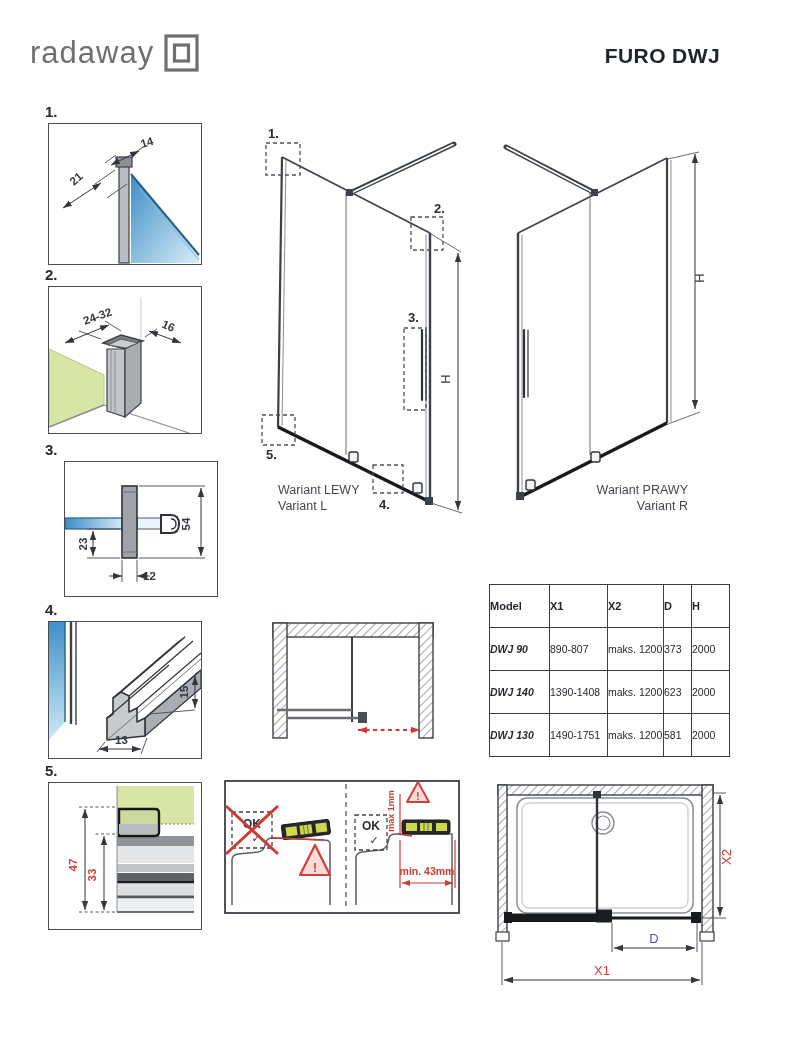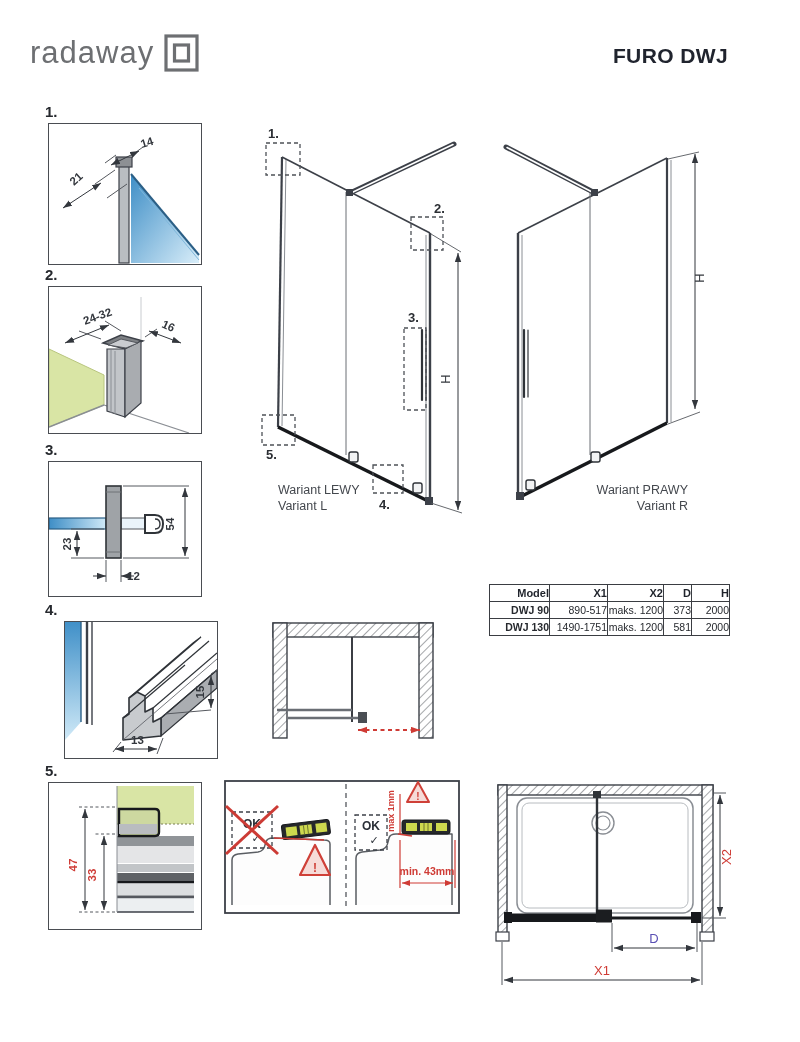--- a/index.html
+++ b/index.html
@@ -21,39 +21,39 @@
   .hlabel{font-size:13px;font-weight:400;fill:#33373d;}
   .okt{font-size:12px;font-weight:700;fill:#2b3038;}
   .chk{font-size:11px;fill:#2b3038;}
   .warnt{font-size:12px;font-weight:700;fill:#cf4038;}
   .redsmall{font-size:9px;font-weight:700;fill:#cf3b35;}
   .redmid{font-size:10.5px;font-weight:700;fill:#cf3b35;}
   .plan-red{font-size:13px;font-weight:400;fill:#cf3b35;}
   .plan-purple{font-size:13px;font-weight:400;fill:#5a50b4;}
   
   table.spec{border-collapse:collapse;table-layout:fixed;width:240px;background:#fff;}
-  table.spec td,table.spec th{border:1.4px solid #3a3d42;text-align:right;vertical-align:middle;
-     font-size:10.5px;padding:0 0;height:16px;overflow:hidden;white-space:nowrap;}
+  table.spec td,table.spec th{border:1.4px solid #3a3d42;text-align:left;vertical-align:middle;
+     font-size:10.5px;padding:13px 0;height:16px;overflow:hidden;white-space:nowrap;}
   table.spec th{font-weight:700;font-size:11px;color:#1f232b;}
   th.red{color:#cf3b35;} th.purple{color:#5a50b4;}
-  td.model{font-weight:700;}
+  td.model{font-weight:700;font-style:italic;}
 </style>
 </head>
 <body>
 
 <div id="canvas">
 
   <div class="abs" style="left:30px;top:34px;display:flex;align-items:center;gap:10px;">
     <span class="logo-text">radaway</span>
     <svg width="36" height="38" viewBox="0 0 36 38">
       <rect x="2" y="2" width="31" height="34" fill="none" stroke="#6d6f72" stroke-width="3.2"></rect>
       <rect x="10.5" y="11" width="14" height="16" fill="none" stroke="#6d6f72" stroke-width="3.2"></rect>
     </svg>
   </div>
-  <div class="abs page-title" style="left:608px;top:44px;width:125px;text-align:center;">FURO DWJ</div>
+  <div class="abs page-title" style="left:595px;top:44px;width:125px;text-align:right;">FURO DWJ</div>
 
   <div class="abs fig-label" style="left:45px;top:103px;">1.</div>
   <div class="abs fig-box" style="left:48px;top:123px;width:152px;height:140px;">
     <svg width="152" height="140" viewBox="0 0 152 140">
       <defs>
         <linearGradient id="g1" x1="0" y1="0" x2="1" y2="1">
           <stop offset="0" stop-color="#3e8ec6"></stop>
             <stop offset="1" stop-color="#d8edf9"></stop>
         </linearGradient>
         <marker id="m1" markerWidth="10" markerHeight="8" refX="9" refY="3.2" orient="auto-start-reverse" markerUnits="userSpaceOnUse">
@@ -98,21 +98,21 @@
       <line x1="72" y1="44" x2="56" y2="34" stroke="#55585e" stroke-width="1"></line>
       <line x1="16" y1="56" x2="60" y2="38" stroke="#33373d" stroke-width="1" marker-start="url(#m2)" marker-end="url(#m2)"></line>
       <text class="dim" x="36" y="38" transform="rotate(-20 36 38)">24-32</text>
       <line x1="96" y1="50" x2="108" y2="42" stroke="#55585e" stroke-width="1"></line>
       <line x1="100" y1="44" x2="132" y2="56" stroke="#33373d" stroke-width="1" marker-start="url(#m2)" marker-end="url(#m2)"></line>
       <text class="dim" x="112" y="40" transform="rotate(24 112 40)">16</text>
     </svg>
   </div>
 
   <div class="abs fig-label" style="left:45px;top:441px;">3.</div>
-  <div class="abs fig-box" style="left:48px;top:461px;width:152px;height:134px;">
+  <div class="abs fig-box" style="left:64px;top:461px;width:152px;height:134px;">
     <svg width="152" height="134" viewBox="0 0 152 134">
       <defs>
         <linearGradient id="g3" x1="0" y1="0" x2="1" y2="0">
           <stop offset="0" stop-color="#3e8ec6"></stop>
             <stop offset="1" stop-color="#cfe9f7"></stop>
         </linearGradient>
         <marker id="m3" markerWidth="10" markerHeight="8" refX="9" refY="3.2" orient="auto-start-reverse" markerUnits="userSpaceOnUse">
           <path d="M0,0 L9,3.2 L0,6.4 z" fill="#33373d"></path>
           </marker>
       </defs>
@@ -133,21 +133,21 @@
       <text class="dim" x="22" y="82" transform="rotate(-90 22 82)" text-anchor="middle">23</text>
       <line x1="57" y1="98" x2="57" y2="120" stroke="#55585e" stroke-width="1"></line>
       <line x1="72" y1="98" x2="72" y2="120" stroke="#55585e" stroke-width="1"></line>
       <line x1="44" y1="114" x2="57" y2="114" stroke="#33373d" stroke-width="1" marker-end="url(#m3)"></line>
       <line x1="85" y1="114" x2="72" y2="114" stroke="#33373d" stroke-width="1" marker-end="url(#m3)"></line>
       <text class="dim" x="78" y="118">12</text>
     </svg>
   </div>
 
   <div class="abs fig-label" style="left:45px;top:601px;">4.</div>
-  <div class="abs fig-box" style="left:64px;top:621px;width:152px;height:136px;">
+  <div class="abs fig-box" style="left:48px;top:621px;width:152px;height:136px;">
     <svg width="152" height="136" viewBox="0 0 152 136">
       <defs>
         <linearGradient id="g4" x1="0" y1="0" x2="0" y2="1">
           <stop offset="0" stop-color="#4090c8"></stop>
             <stop offset="1" stop-color="#cfe9f7"></stop>
         </linearGradient>
         <marker id="m4" markerWidth="10" markerHeight="8" refX="9" refY="3.2" orient="auto-start-reverse" markerUnits="userSpaceOnUse">
           <path d="M0,0 L9,3.2 L0,6.4 z" fill="#33373d"></path>
           </marker>
       </defs>
@@ -307,23 +307,30 @@
       <tbody>
           <tr>
         <th>Model</th>
         <th class="red">X1</th>
         <th class="red">X2</th>
         <th class="purple">D</th>
         <th>H</th>
       </tr>
       <tr>
         <td class="model">DWJ 90</td>
-        <td>890-517</td>
+        <td>890-807</td>
         <td>maks. 1200</td>
         <td>373</td>
+        <td>2000</td>
+      </tr>
+      <tr>
+        <td class="model">DWJ 140</td>
+        <td>1390-1408</td>
+        <td>maks. 1200</td>
+        <td>623</td>
         <td>2000</td>
       </tr>
       <tr>
         <td class="model">DWJ 130</td>
         <td>1490-1751</td>
         <td>maks. 1200</td>
         <td>581</td>
         <td>2000</td>
       </tr>
     </tbody>

